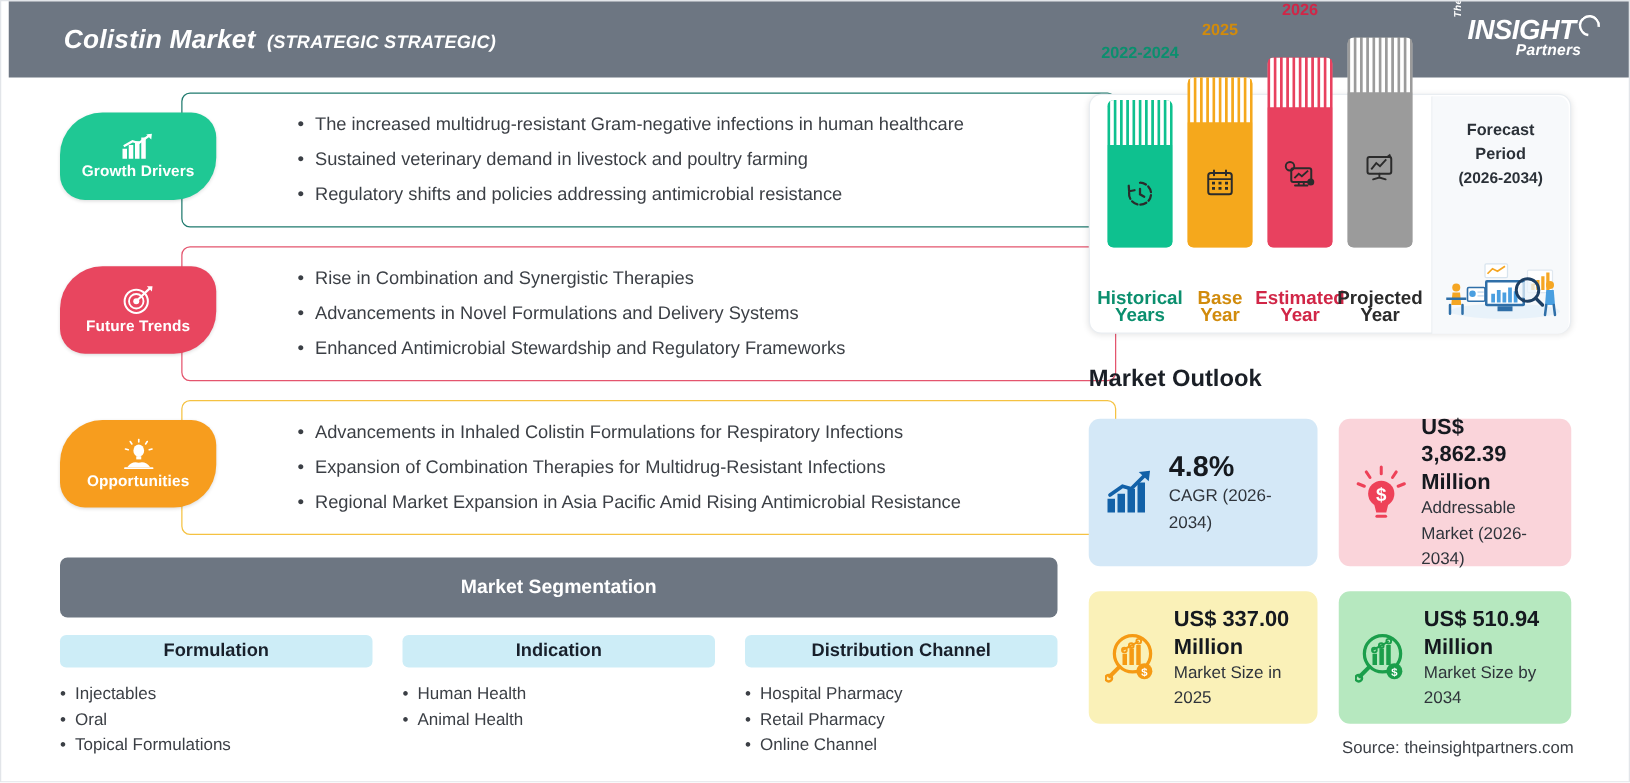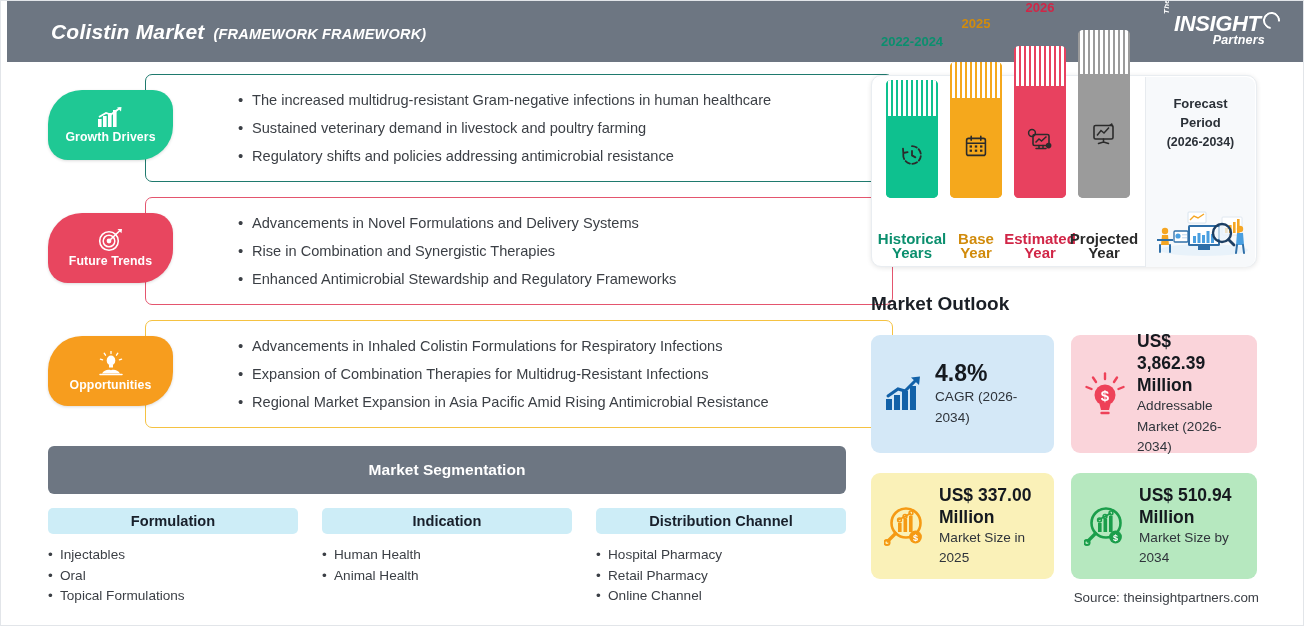--- a/index.html
+++ b/index.html
@@ -210,21 +210,21 @@
   }
 </style>
 </head>
 <body>
 
 <div id="page">
 
   <div id="header">
     <div id="header-title-wrap">
       <span id="header-title">Colistin Market</span>
-      <span id="header-subtitle">(FRAMEWORK FRAMEWORK)</span>
+      <span id="header-subtitle">(STRATEGIC STRATEGIC)</span>
     </div>
     <div id="logo">
       <span id="logo-the">The</span>
       <span id="logo-insight">INSIGHT</span>
       <span id="logo-partners">Partners</span>
       <span id="logo-circle"></span>
     </div>
   </div>
 
   <div class="panel" id="panel-growth">
@@ -257,22 +257,22 @@
           <circle cx="12" cy="13" r="9.3" stroke="#fff" stroke-width="1.6" fill="none"></circle>
           <circle cx="12" cy="13" r="5.8" stroke="#fff" stroke-width="1.5" fill="none"></circle>
           <circle cx="12" cy="13" r="2.4" fill="#fff"></circle>
           <path d="M13 12 L23 2.5" stroke="#fff" stroke-width="1.7" fill="none"></path>
           <path d="M20.5 1 L25 1 L24.5 5.2 Z" fill="#fff"></path>
         </svg>
       </span>
       <span class="badge-label">Future Trends</span>
     </div>
     <ul class="panel-list">
+      <li>Rise in Combination and Synergistic Therapies</li>
       <li>Advancements in Novel Formulations and Delivery Systems</li>
-      <li>Rise in Combination and Synergistic Therapies</li>
       <li>Enhanced Antimicrobial Stewardship and Regulatory Frameworks</li>
     </ul>
   </div>
 
   <div class="panel" id="panel-opps">
     <div class="panel-box"></div>
     <div class="panel-badge">
       <span class="badge-icon">
         <svg width="30" height="25" viewBox="0 0 30 25">
           <path d="M15 2.5 L15 0.2 M9.5 4.2 L8.2 2.2 M20.5 4.2 L21.8 2.2 M6.6 8.8 L4.4 8.2 M23.4 8.8 L25.6 8.2" stroke="#fff" stroke-width="1.3" stroke-linecap="round"></path>

